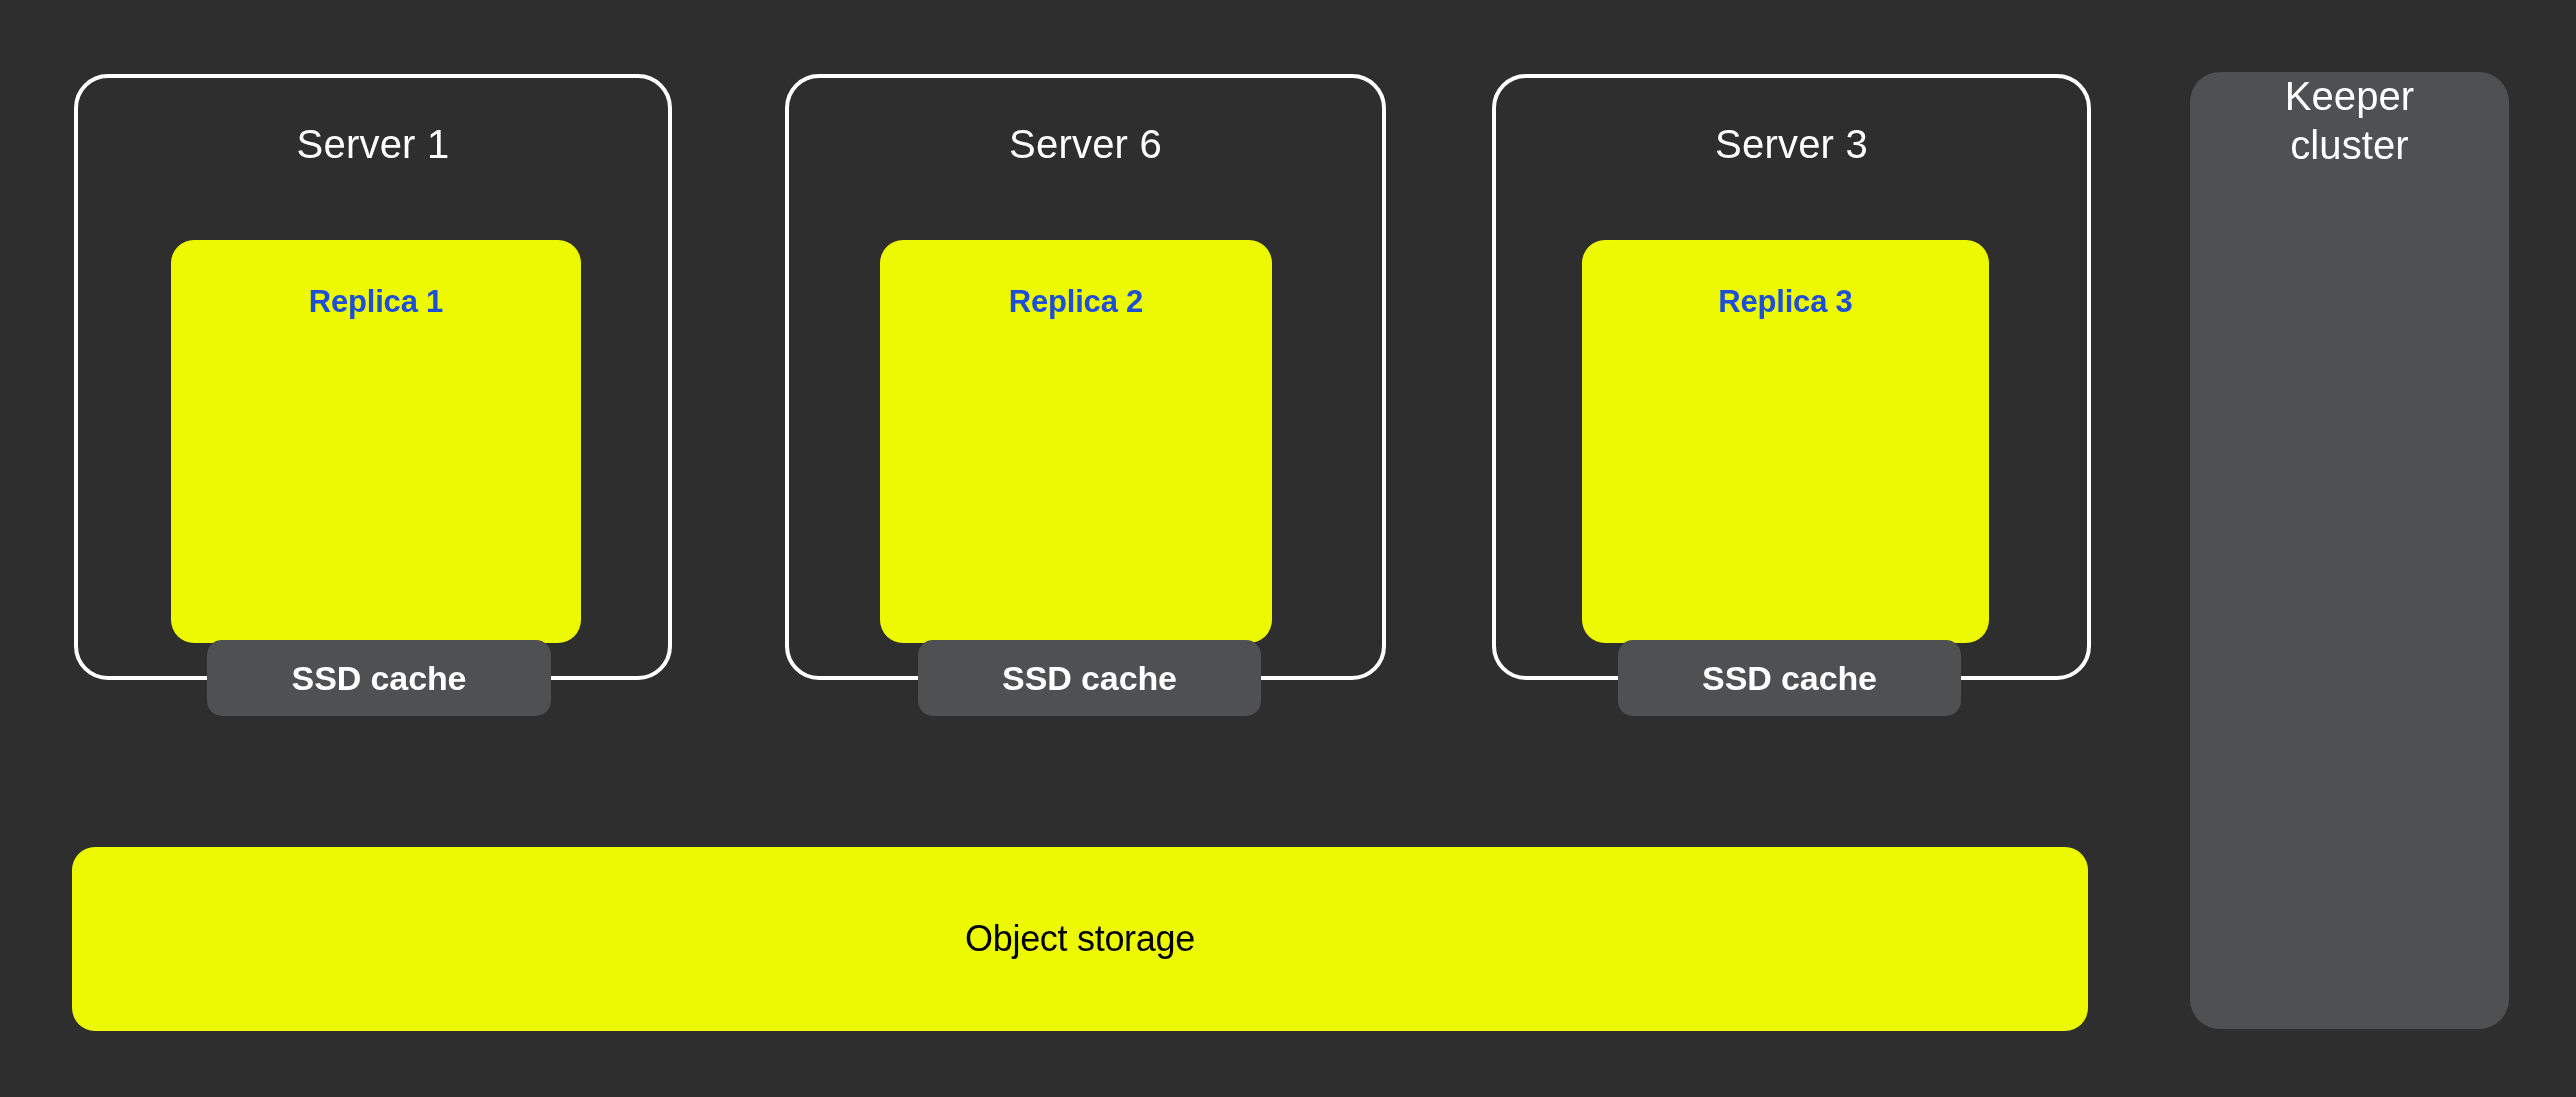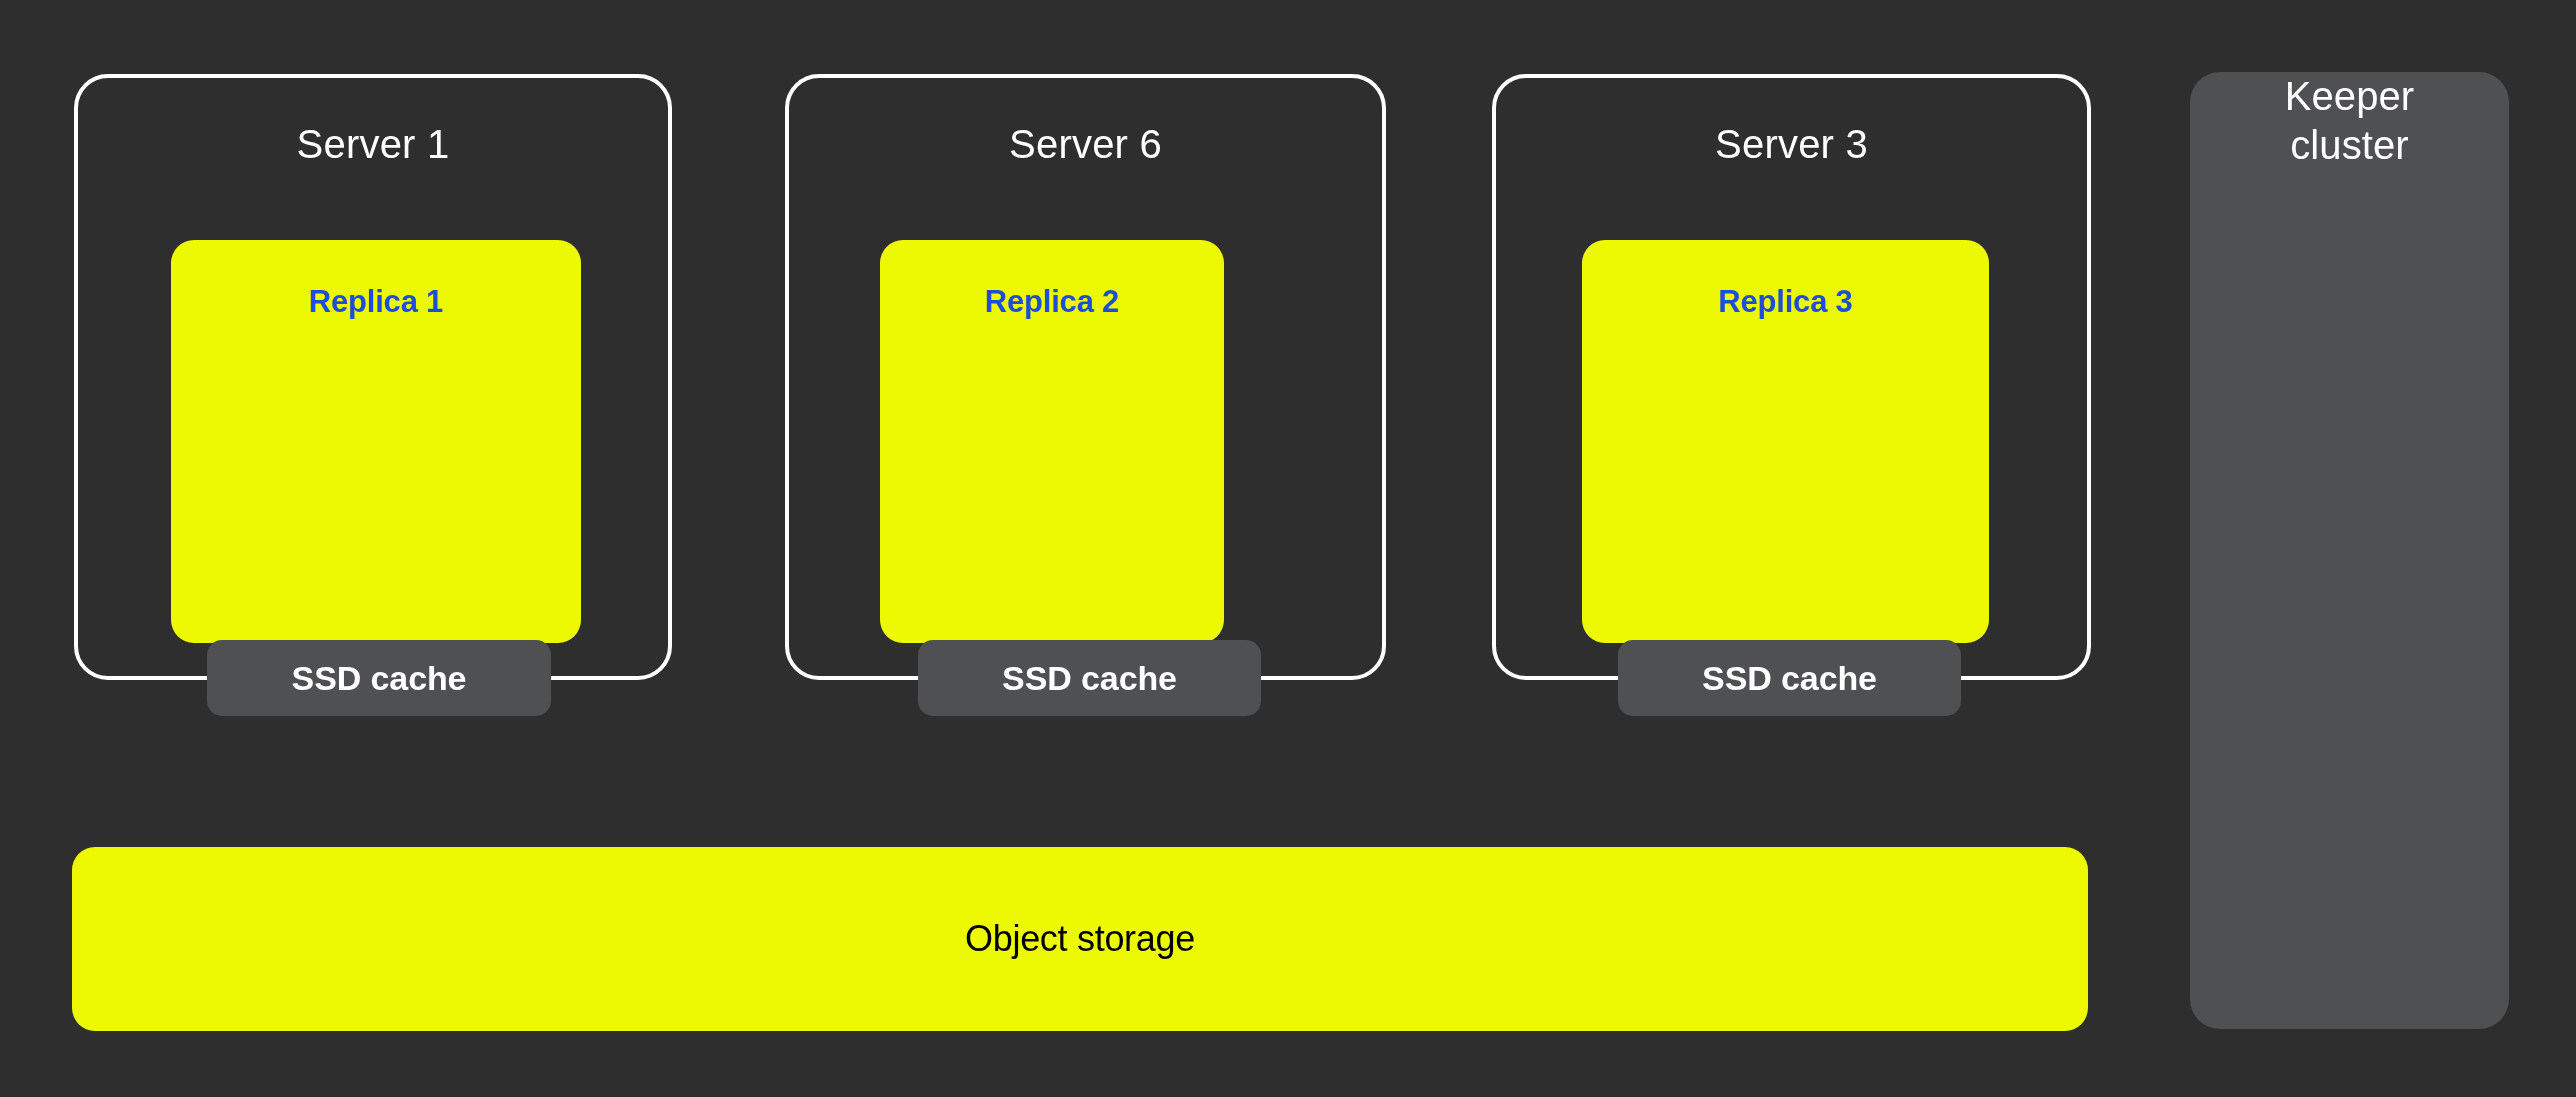--- a/index.html
+++ b/index.html
@@ -51,21 +51,21 @@
 
   
   .replica-box {
     position: absolute;
     top: 240px;
     height: 403px;
     background: #edf900;
     border-radius: 23px;
   }
   .replica-box.r1 { left: 171px;  width: 410px; }
-  .replica-box.r2 { left: 880px;  width: 344px; }
+  .replica-box.r2 { left: 880px;  width: 392px; }
   .replica-box.r3 { left: 1582px; width: 407px; }
 
   .replica-label {
     position: absolute;
     left: 0;
     right: 0;
     top: 46px;
     text-align: center;
     color: #1d4ed8;
     font-size: 31px;

